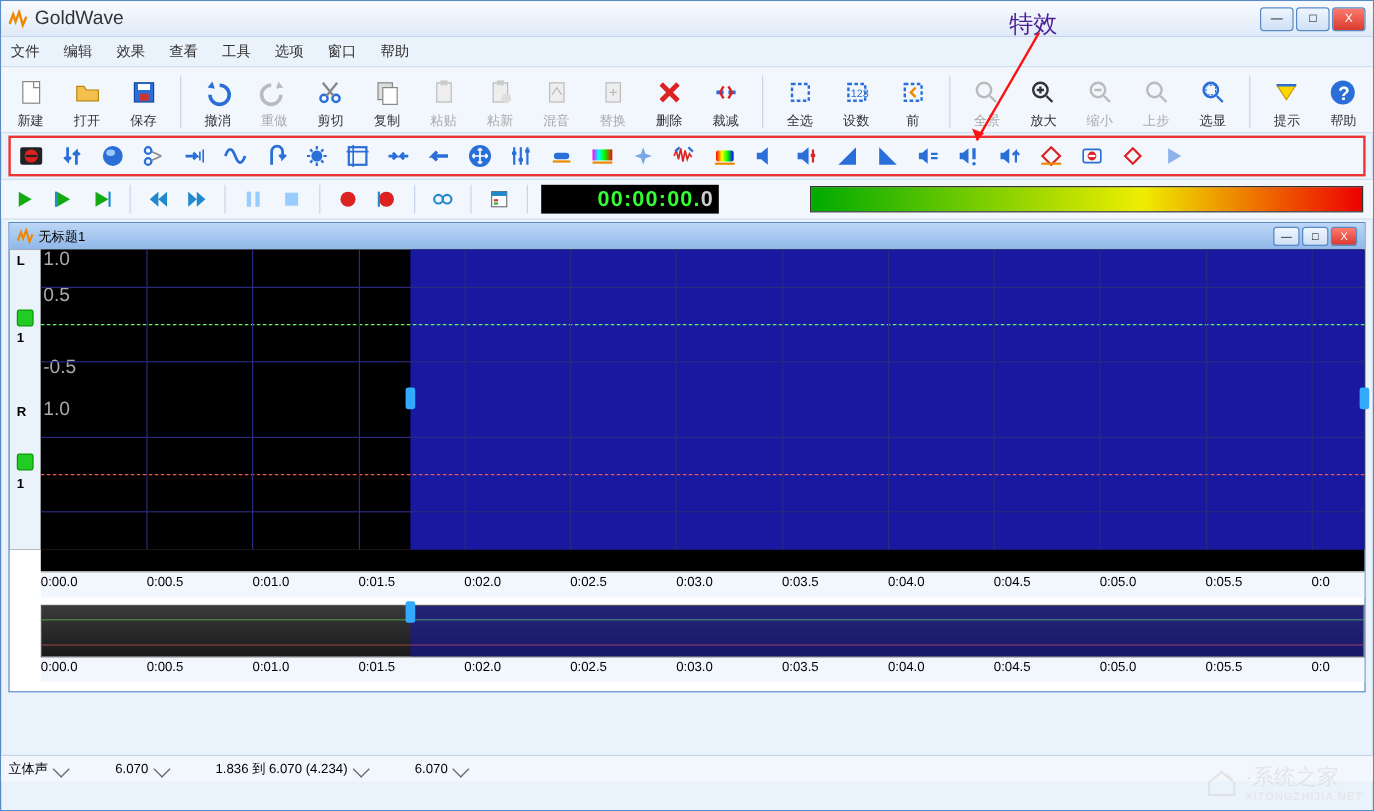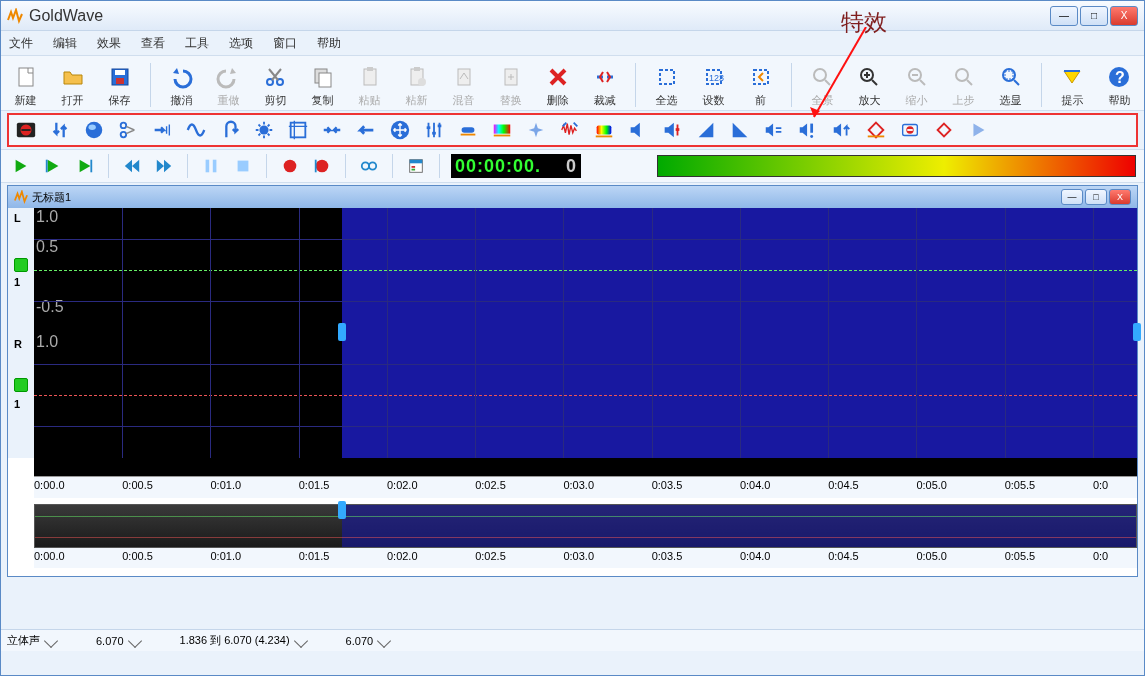--- a/index.html
+++ b/index.html
@@ -31,21 +31,21 @@
 
 .fx-toolbar { height: 34px; border: 2px solid #e33; margin: 2px 6px; display:flex; align-items:center; padding: 0 4px; gap: 8px; background:#f2f7fd; }
 .fx-btn { width: 26px; height: 26px; display:flex; align-items:center; justify-content:center; border-radius:2px; }
 .fx-btn svg { width: 22px; height: 22px; }
 
 
 .transport { height: 34px; display:flex; align-items:center; padding: 0 8px; gap: 8px; background:#f2f7fd; border-top:1px solid #d0deee; border-bottom:1px solid #d0deee;}
 .tbtn { width:24px; height:24px; display:flex; align-items:center; justify-content:center; }
 .tbtn svg { width:18px; height:18px; }
 .tsep { width:1px; height:24px; background:#c5d6ea; margin:0 3px;}
-.timebox { width: 130px; height: 24px; background:#000; color:#32ff32; font-family: "Consolas", monospace; font-size: 18px; font-weight:bold; display:flex; align-items:center; justify-content:flex-end; padding-right:4px; letter-spacing:1px;gap:25px;}
+.timebox { width: 148px; height: 24px; background:#000; color:#32ff32; font-family: "Consolas", monospace; font-size: 18px; font-weight:bold; display:flex; align-items:center; justify-content:flex-end; padding-right:4px; letter-spacing:1px;}
 .timebox .tenth { color:#ccc; }
 .vu { flex:1; height:22px; background: linear-gradient(90deg,#0a0 0%,#ee0 60%,#e00 100%); margin-left:20px; border:1px solid #333;}
 
 
 .docwin { margin: 2px 6px; border:1px solid #5a8ac6; background:#fff; height: 392px; position:relative;}
 .docwin .doc-titlebar { height: 22px; background: linear-gradient(#bcd6f5,#8fb7e8); display:flex; align-items:center; padding: 0 6px; font-size:11px; }
 .docwin .doc-title { flex:1; }
 .docwin .doc-controls { display:flex; gap:2px; }
 .docwin .doc-controls .win-btn { width:22px; height:16px; font-size:9px;}
 
@@ -77,21 +77,21 @@
 .timeline2 { height:20px; background:#f2f7fd; margin-left:26px; position:relative; font-size:11px; }
 .timeline2 .tl-lab { position:absolute; top:2px; }
 
 
 .bottom-bar { position:absolute; bottom: 24px; left:0; right:0; height: 22px; background:#f2f7fd; border-top:1px solid #c5d6ea; display:flex; align-items:center; font-size:11px; padding: 0 6px; gap: 40px;}
 .bottom-bar .field { display:flex; align-items:center; gap:6px; }
 .bottom-bar .field .dd { width:10px; height:10px; border-left:1px solid #666; border-bottom:1px solid #666; transform:rotate(-45deg);}
 .status-bar { position:absolute; bottom:0; left:0; right:0; height: 22px; background:#f2f7fd; border-top:1px solid #c5d6ea; font-size:11px; padding: 2px 6px;}
 
 
-.annot { position:absolute; color:#7f1d1d; font-size:23px; font-family: "SimSun", serif; }
+.annot { position:absolute; color:#4c1d95; font-size:20px; font-family: "SimSun", serif; }
 
 .watermark { position:absolute; right:8px; bottom:6px; color:#ddd; font-size:18px; font-family:"SimHei"; opacity:0.7; display:flex; align-items:center; gap:6px;}
 .watermark .house { width:28px; height:28px; }
 </style>
 </head>
 <body>
 
 <div class="window">
 
   <div class="titlebar">
@@ -722,14 +722,24 @@
       </div>
   </div>
 
 
   <div class="annot" style="left:840px; top:6px;">特效</div>
   <svg style="position:absolute; left:805px; top:26px; width:80px; height:100px; pointer-events:none">
       <line x1="60" y1="0" x2="8" y2="90" stroke="#f11" stroke-width="2"></line>
       <path d="M8 90 l-4 -10 l10 4 z" fill="#f11"></path>
     </svg>
 
+  <div class="watermark">
+    <svg class="house" viewBox="0 0 32 32">
+        <path d="M4 16L16 6l12 10v12H4z" fill="none" stroke="#ddd" stroke-width="2"></path>
+        <path d="M20 8l6 5" stroke="#ddd" stroke-width="2"></path>
+      </svg>
+    <div>
+      <div>·系统之家</div>
+      <div style="font-size:9px; letter-spacing:1px">XITONGZHIJIA.NET</div>
+    </div>
+  </div>
 
 </div>
 
 </body></html>

